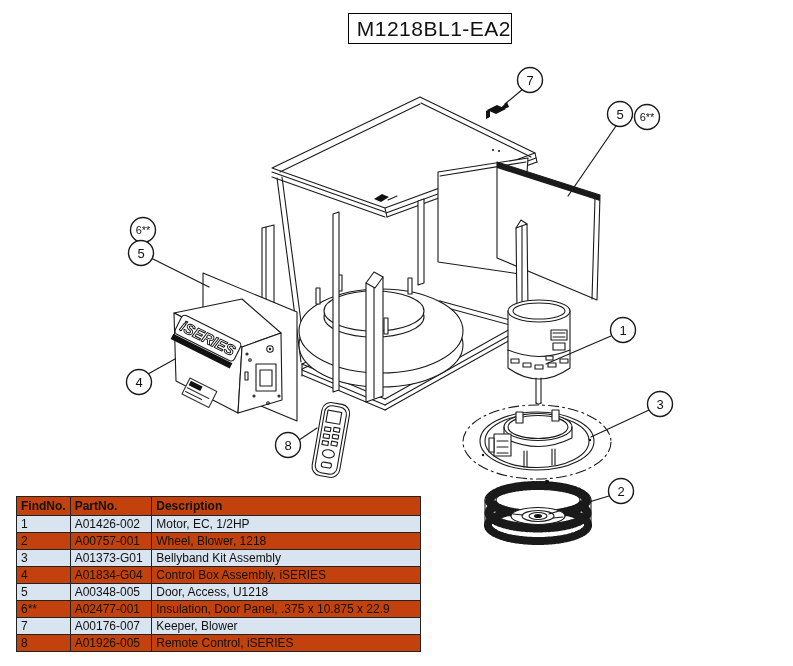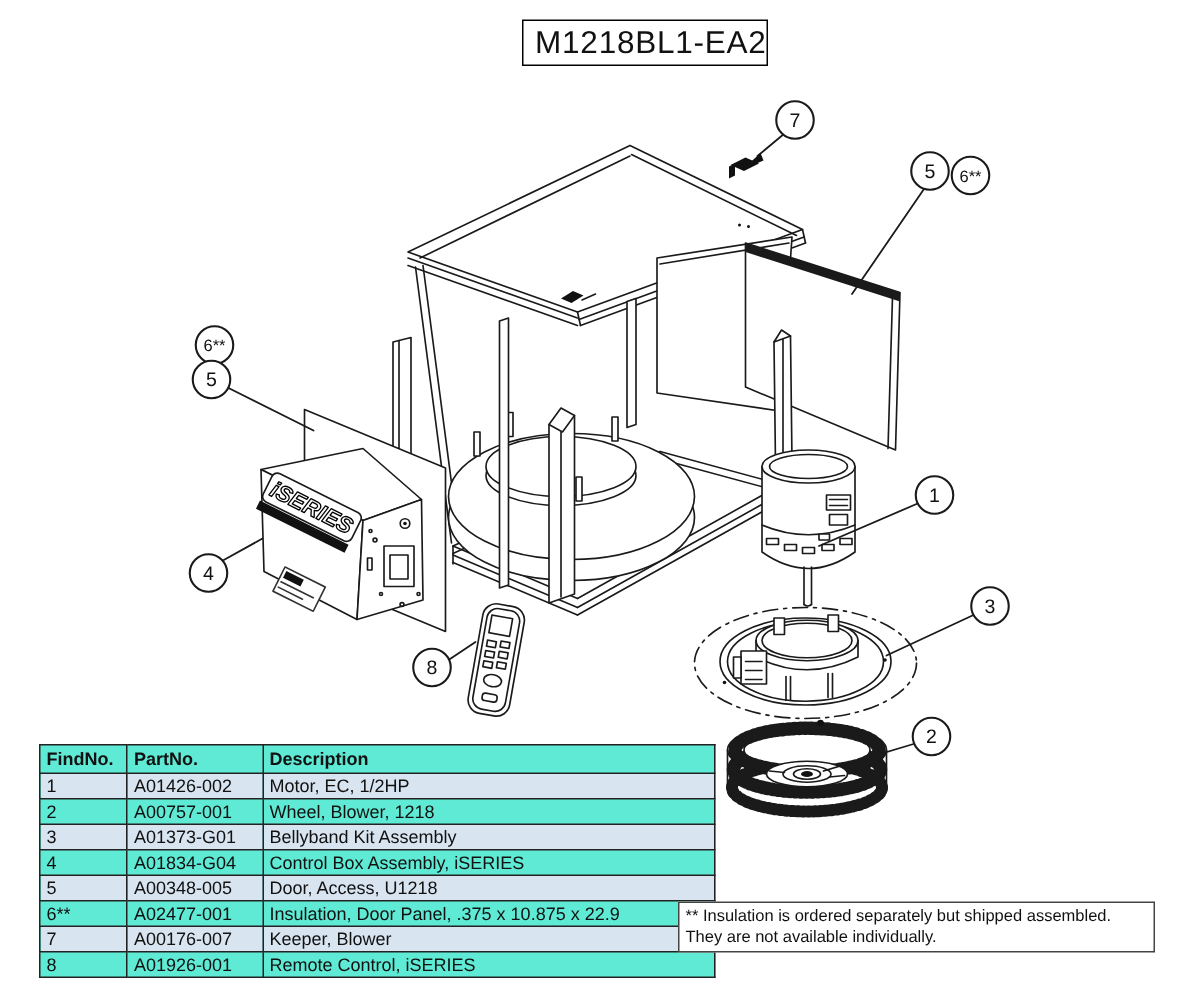--- a/index.html
+++ b/index.html
@@ -2,22 +2,22 @@
 <html><head>
 <meta charset="utf-8">
 <style>
   html,body{margin:0;padding:0;background:#fff;}
   .stage{position:relative;width:793px;height:666px;background:#fff;overflow:hidden;
          font-family:"Liberation Sans",sans-serif;color:#111;}
   .titlebox{position:absolute;left:348px;top:13px;width:162px;height:29px;
             border:1px solid #000;font-size:21px;line-height:29px;text-align:right;
             letter-spacing:.5px;background:#fff;}
   .diagram-svg{position:absolute;left:0;top:0;}
-  table.parts{position:absolute;left:26px;top:496px;width:451px;border-collapse:collapse;
-              background:#5eead4;}
+  table.parts{position:absolute;left:16px;top:496px;width:405px;border-collapse:collapse;
+              background:#c2410c;}
   table.parts th,table.parts td{border:1px solid #222;font-size:12px;padding:0 4px;
               height:16px;line-height:15px;text-align:left;white-space:nowrap;
               overflow:hidden;}
   table.parts th{font-weight:bold;height:18px;}
   table.parts tbody tr:nth-child(odd){background:#d9e4f1;}
   .note{position:absolute;border:1px solid #444;background:#fff;font-size:11px;
         line-height:14px;padding:2px 4px;}
   .note1{left:452px;top:573px;width:316px;height:14px;}
   .note2{left:452px;top:601px;width:308px;height:28px;}
 </style>
@@ -335,24 +335,20 @@
         <td>A02477-001</td>
         <td>Insulation, Door Panel, .375 x 10.875 x 22.9</td>
       </tr>
       <tr>
         <td>7</td>
         <td>A00176-007</td>
         <td>Keeper, Blower</td>
       </tr>
       <tr>
         <td>8</td>
-        <td>A01926-001</td>
+        <td>A01926-005</td>
         <td>Remote Control, iSERIES</td>
       </tr>
     </tbody>
   </table>
 
-  <div class="note note2">
-    <div>** Insulation is ordered separately but shipped assembled.</div>
-    <div>They are not available individually.</div>
-  </div>
 
 </div>
 
 </body></html>

